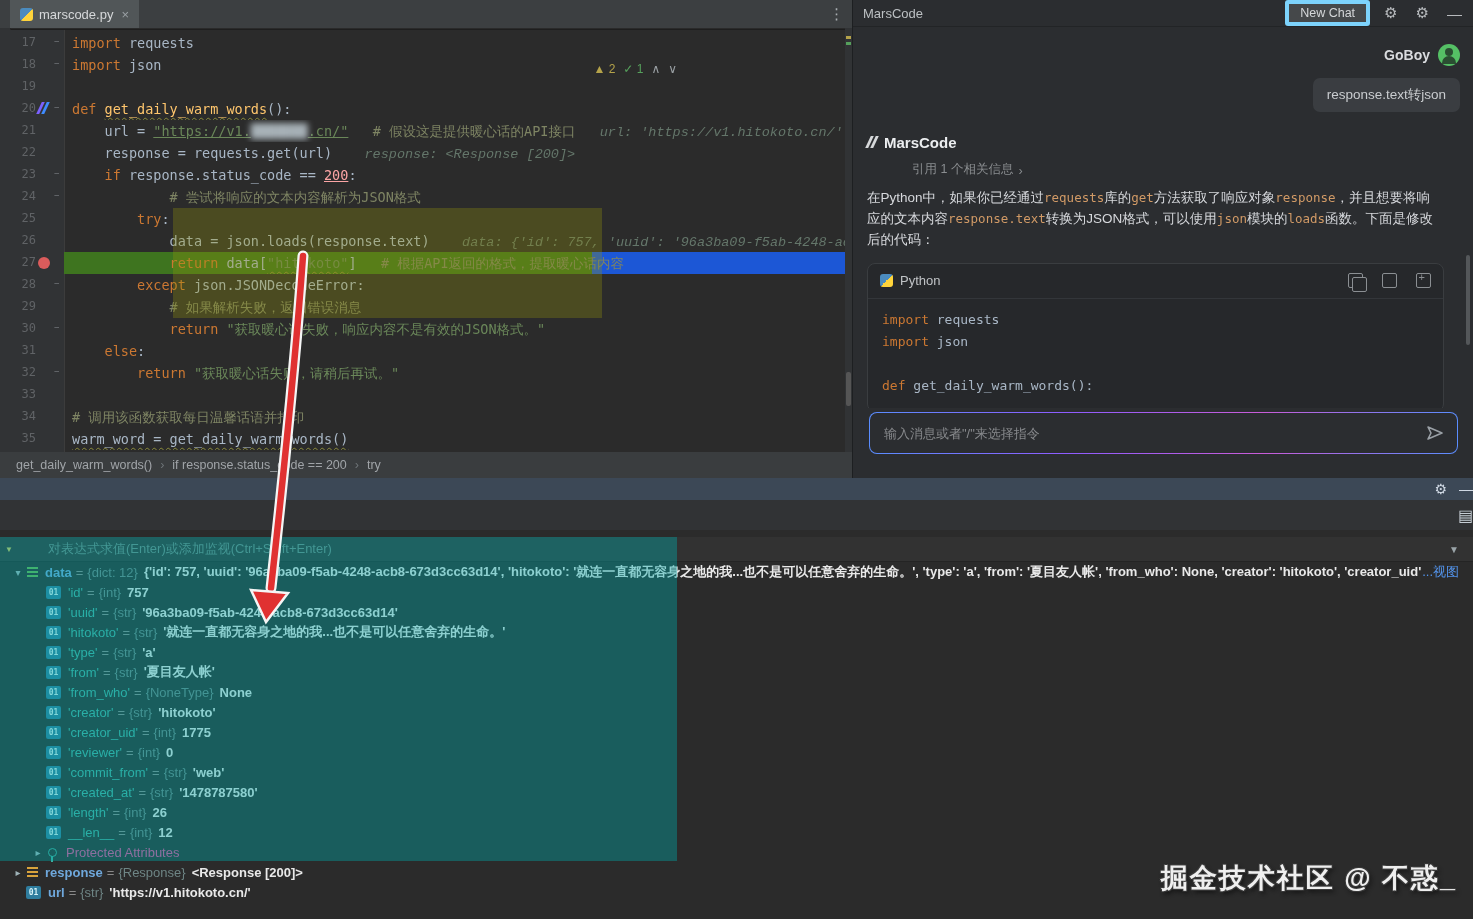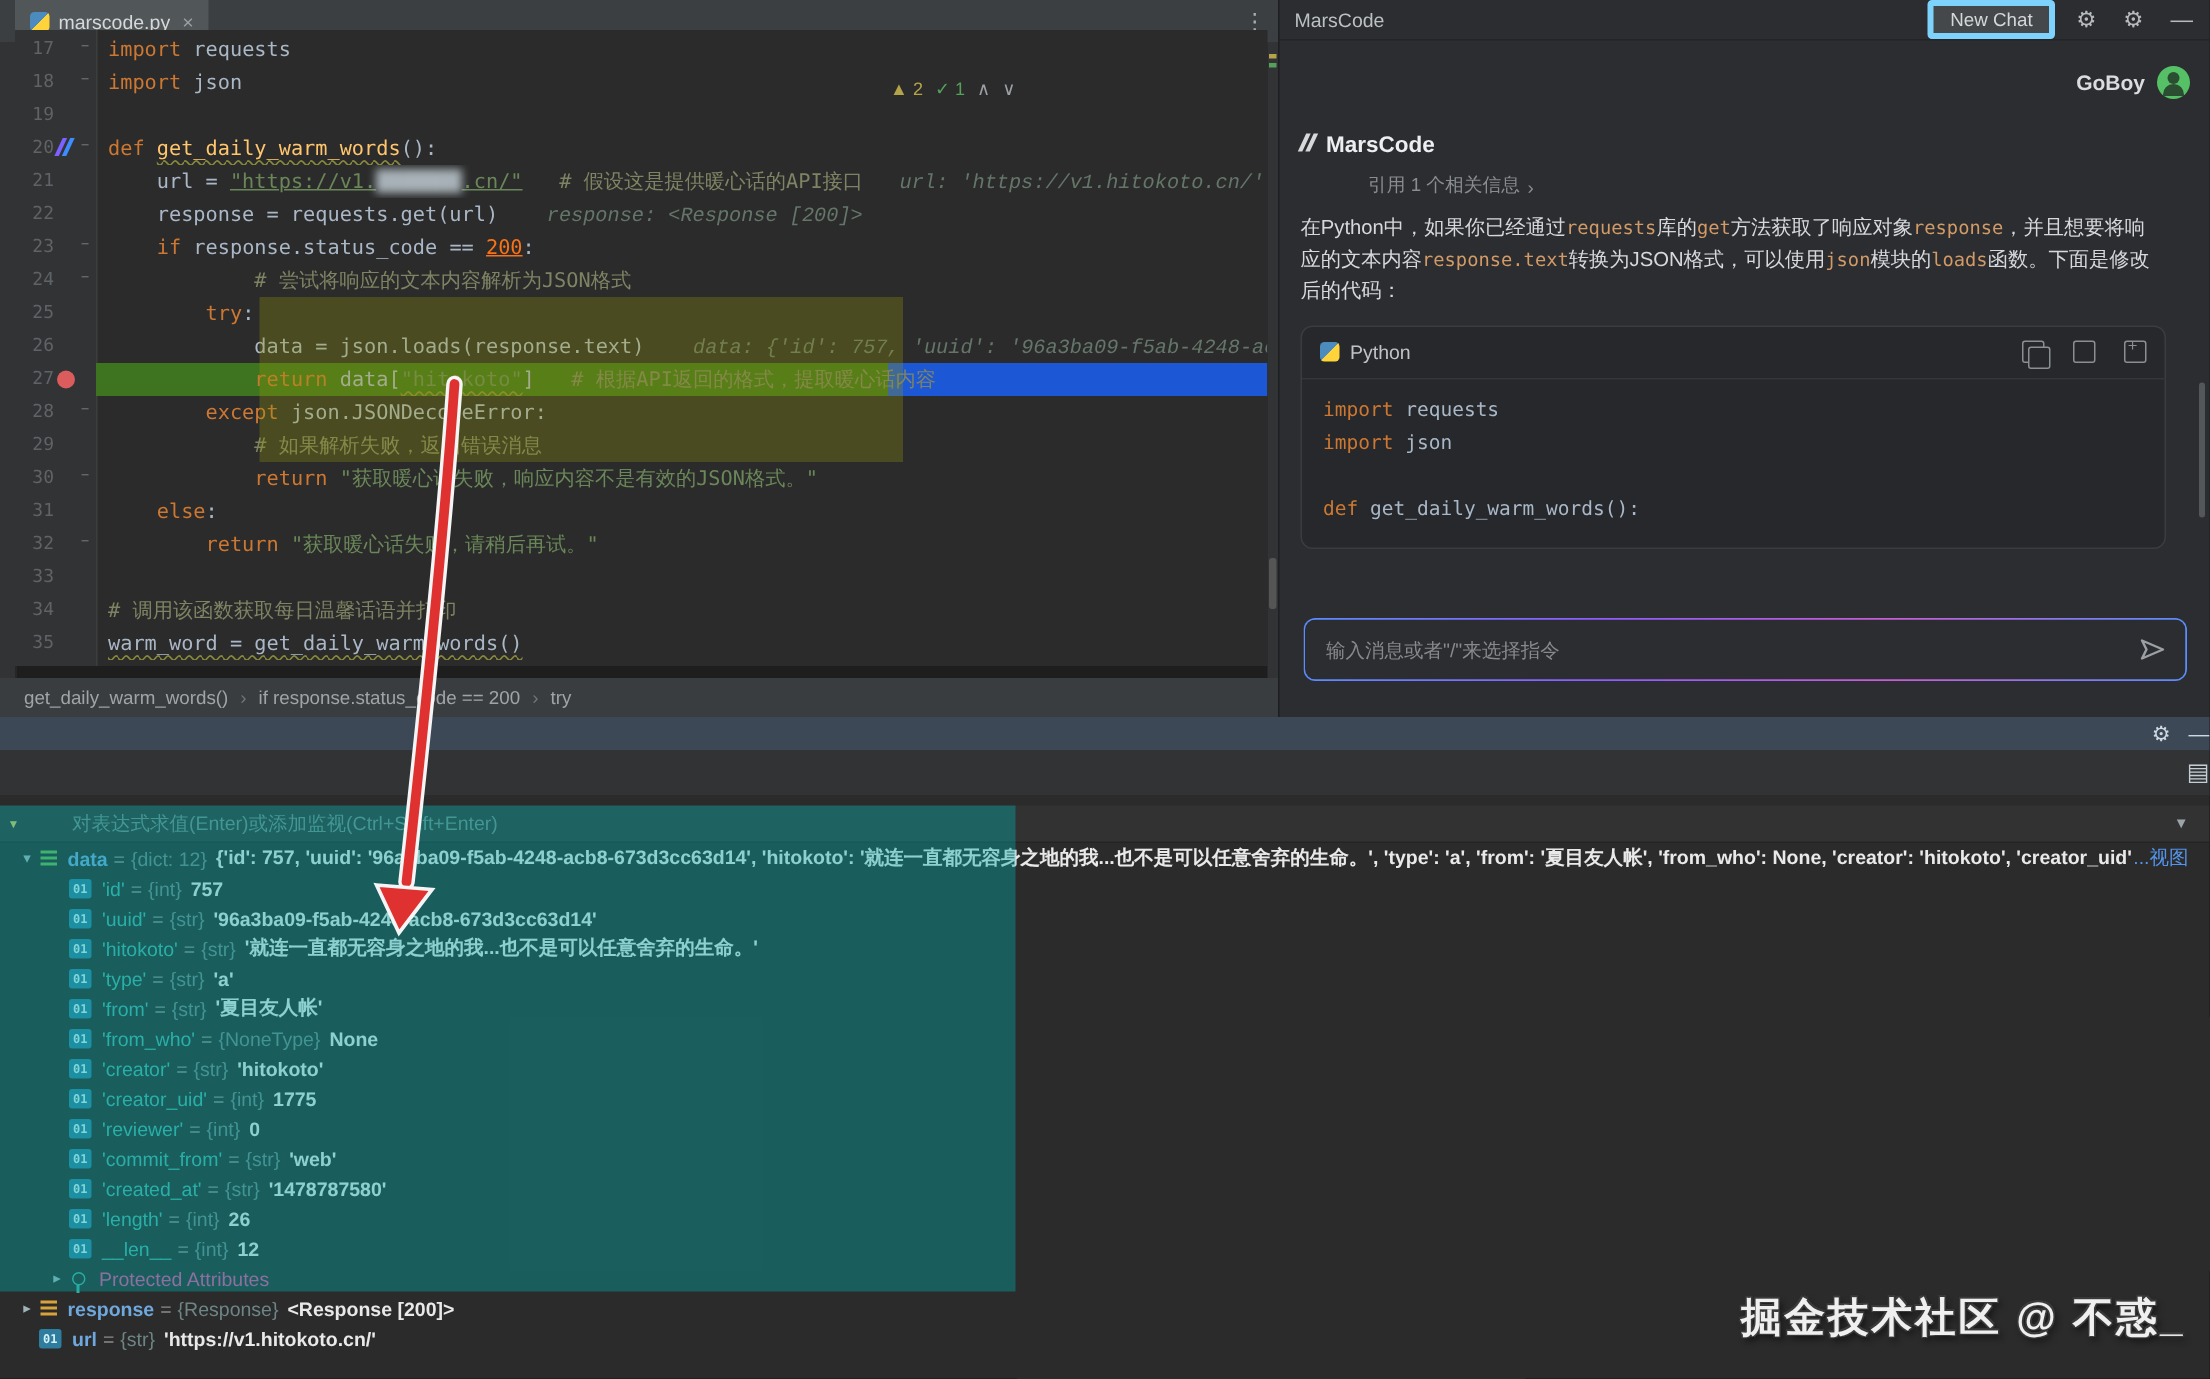--- a/index.html
+++ b/index.html
@@ -7,36 +7,36 @@
        font-family:"Liberation Sans",sans-serif;-webkit-font-smoothing:antialiased;}
   .abs{position:absolute;}
   
   #tabbar{left:0;top:0;width:852px;height:28px;background:#3c3f41;border-bottom:1px solid #2a2a2a;display:flex;align-items:stretch;}
   #leftsliver{left:0;top:28px;width:10px;height:450px;background:#313335;border-right:1px solid #262626;}
   .tab{margin-left:10px;background:#515658;display:flex;align-items:center;gap:6px;padding:0 10px;color:#d6d8da;font-size:13px;}
   .tab .close{color:#9aa0a4;font-size:13px;margin-left:2px;}
   .pyicon{width:13px;height:13px;border-radius:3px;background:linear-gradient(135deg,#4b8bbe 50%,#ffd43b 50%);display:inline-block;}
   .tab-more{margin-left:auto;color:#a8adb1;font-size:15px;display:flex;align-items:center;padding:0 8px;}
   
-  #editor{left:10px;top:20px;width:835px;height:424px;background:#2b2b2b;overflow:hidden;}
+  #editor{left:10px;top:30px;width:835px;height:424px;background:#2b2b2b;overflow:hidden;}
   #gutter{position:absolute;left:0;top:0;width:54px;height:100%;background:#313335;border-right:1px solid #3c3c3c;}
   .grow{height:22px;position:relative;color:#606366;font-size:12px;font-family:"DejaVu Sans Mono",monospace;}
   .grow .num{position:absolute;left:0;width:26px;text-align:right;top:3px;}
   .grow .slot{position:absolute;left:28px;top:3px;width:16px;height:16px;}
   .bp{width:12px;height:12px;border-radius:50%;background:#db5c5c;margin-top:2px;}
   .mcico .s1,.mcico .s2{display:inline-block;width:3px;height:12px;transform:skewX(-25deg);margin:1px;}
   .mcico .s1{background:#7b61ff;} .mcico .s2{background:#3f8cff;}
   .fold{position:absolute;left:44px;top:4px;color:#707478;font-size:9px;}
   #code{position:absolute;left:54px;top:0;right:0;height:100%;padding-top:2px;}
   .code-row{height:22px;line-height:22px;white-space:pre;overflow:hidden;font-family:"DejaVu Sans Mono",monospace;font-size:13.5px;position:relative;padding-left:8px;}
   .code-row.exec{background:linear-gradient(90deg,#3e741f 0,#3e741f 528px,#1c57d6 528px);}
   #olive{position:absolute;left:163px;top:178px;width:429px;height:110px;background:rgba(148,150,10,.30);pointer-events:none;z-index:3;}
   #gutter-pad{padding-top:2px;}
   .tok-k{color:#cc7832;} .tok-p{color:#a9b7c6;} .tok-s{color:#6a8759;}
-  .tok-c{color:#7e8463;} .tok-n{color:#f97316;text-decoration:underline;}
+  .tok-c{color:#7e8463;} .tok-n{color:#fca5a5;text-decoration:underline;}
   .tok-h{color:#64766a;font-style:italic;font-family:Liberation Mono, monospace;}
   .tok-u{color:#6a8759;text-decoration:underline;}
   .tok-blur{color:#a8b2b8;filter:blur(3px);}
   .tok-fw{color:#ffc66d;} .tok-sw{color:#6a8759;} .tok-w{color:#a9b7c6;}
   .tok-fw,.tok-sw,.tok-w{text-decoration:underline;text-decoration-style:wavy;text-decoration-color:#8a8a3a;text-decoration-thickness:1px;text-underline-offset:3px;}
   #inspections{right:168px;top:32px;display:flex;gap:8px;align-items:center;color:#9aa0a4;font-size:12px;z-index:4;}
   #inspections .warn{color:#b5a34a;} #inspections .ok{color:#56a05c;}
   #edscroll{left:845px;top:28px;width:7px;height:424px;background:#313335;}
   #edscroll .tick{position:absolute;left:1px;width:5px;height:3px;background:#b5a34a;top:8px;}
   #edscroll .tick2{position:absolute;left:1px;width:5px;height:3px;background:#56a05c;top:14px;}
@@ -240,20 +240,23 @@
     <button class="btn-newchat">New Chat</button>
     <span class="hicon">⚙</span>
     <span class="hicon">⚙</span>
     <span class="hicon">—</span>
   </div>
   <div id="chat">
     <div class="user-row">
       <span>GoBoy</span>
       <span class="avatar"></span>
     </div>
+    <div class="user-bubble-row">
+      <div class="user-bubble">response.text转json</div>
+    </div>
     <div class="asst-head">
       <span class="mc-logo"><span class="s1"></span><span class="s2"></span></span>
       <span>MarsCode</span>
     </div>
     <div class="refline">
       <span>引用 1 个相关信息</span>
       <span>›</span>
     </div>
     <div class="para" id="asst-para"><span>在Python中，如果你已经通过</span><span class="chat-code">requests</span><span>库的</span><span class="chat-code">get</span><span>方法获取了响应对象</span><span class="chat-code">response</span><span>，并且想要将响应的文本内容</span><span class="chat-code">response.text</span><span>转换为JSON格式，可以使用</span><span class="chat-code">json</span><span>模块的</span><span class="chat-code">loads</span><span>函数。下面是修改后的代码：</span></div>
     <div class="codecard">

